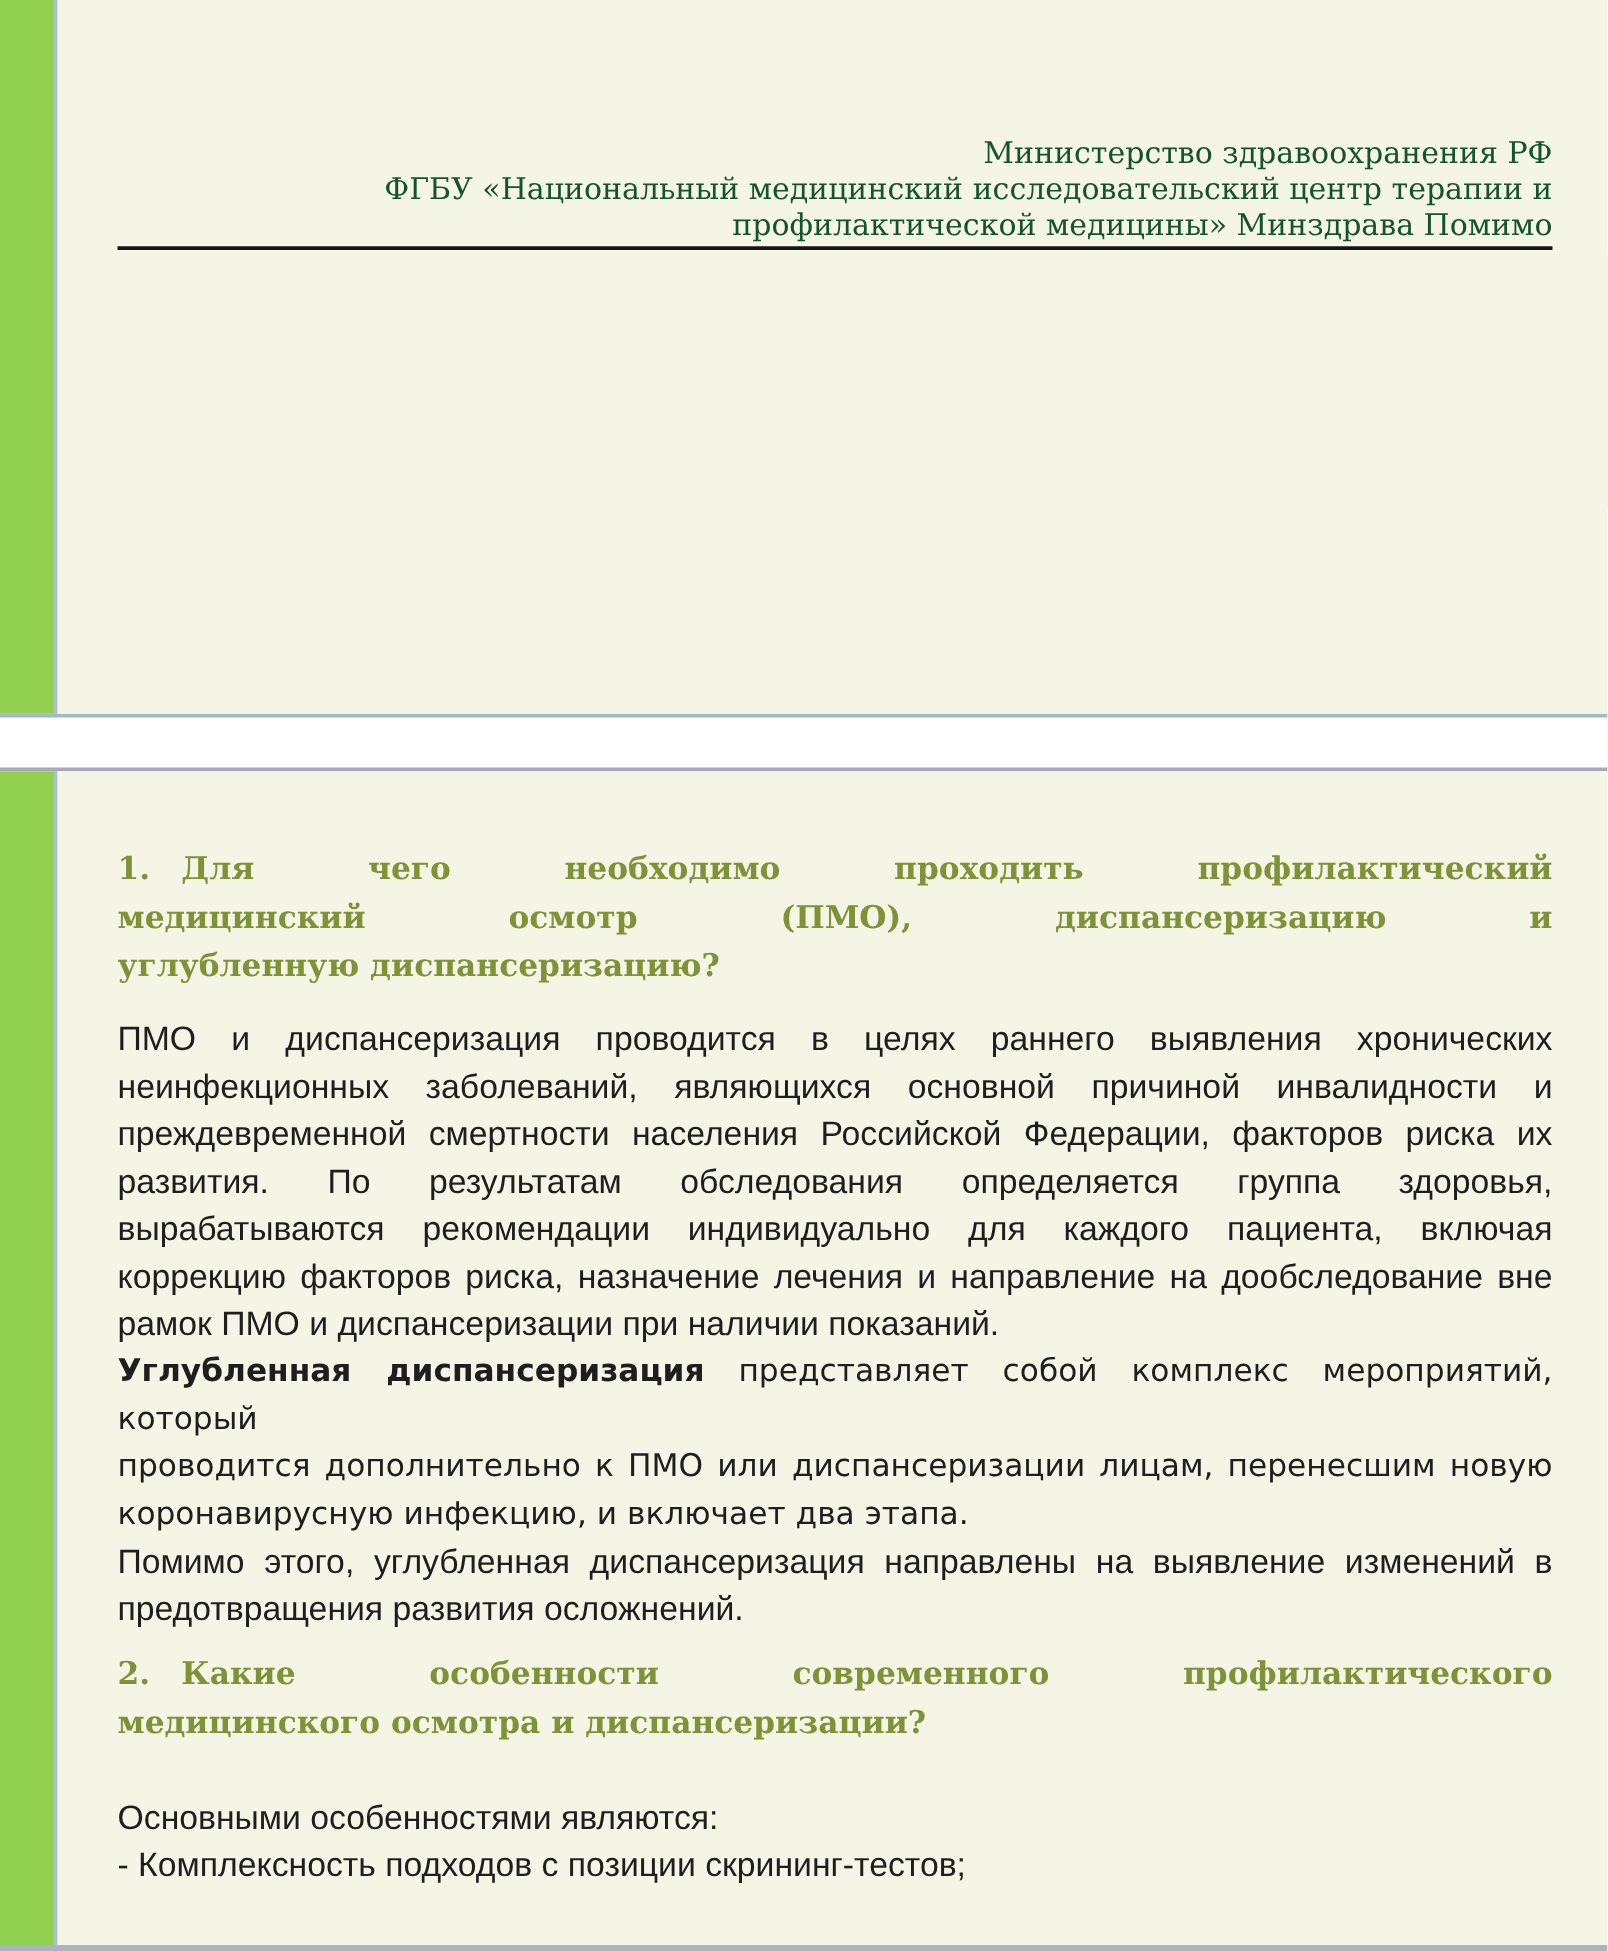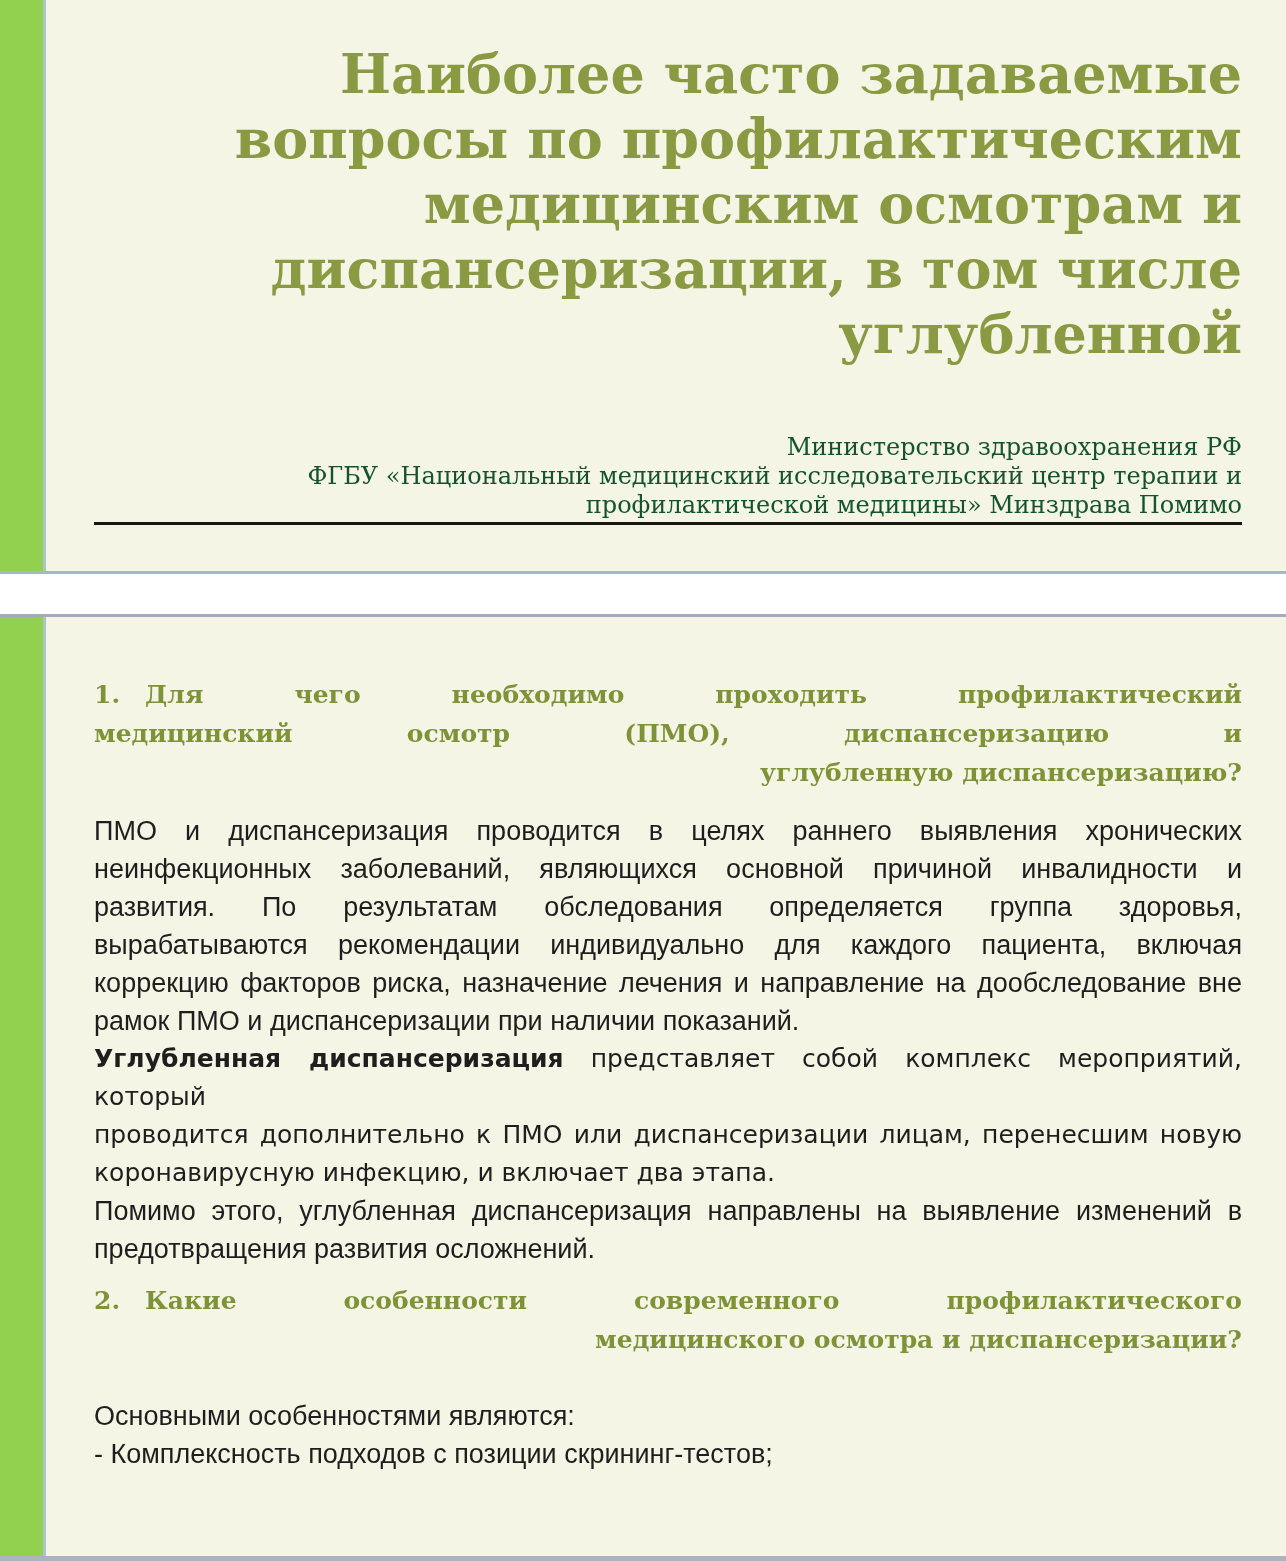--- a/index.html
+++ b/index.html
@@ -19,48 +19,41 @@
   .title{font-family:"DejaVu Serif",serif;font-weight:bold;font-size:54px;line-height:65px;
          color:#8a9a42;text-align:right;margin:0;}
   .subtitle{margin-top:66px;font-family:"DejaVu Serif",serif;font-size:24px;line-height:29px;
          color:#14532d;text-align:right;}
   .underline{height:3px;background:#161616;margin-top:2px;}
 
   .qhead{font-family:"DejaVu Serif",serif;font-weight:bold;font-size:25px;line-height:39px;
          color:#7e9238;margin:0;}
   .q2{margin-top:13px;}
   .jline{text-align:justify;text-align-last:justify;}
-  .jline.last{text-align:right;text-align-last:auto;}
+  .jline.last{text-align:left;text-align-last:auto;}
 
   .body-block{margin-top:20px;color:#1e1e1e;}
   .para{margin:0;font-size:27px;line-height:38px;}
   .bline{text-align:justify;text-align-last:justify;}
   .bline.last{text-align:left;text-align-last:auto;}
   .alt{font-family:"DejaVu Sans",sans-serif;font-size:25px;}
   .altword{font-family:"DejaVu Sans",sans-serif;font-size:25px;}
   .b{font-weight:bold;}
 
   .features{margin-top:38px;font-size:27px;line-height:38px;color:#1e1e1e;}
   .bottom-line{position:absolute;left:0;bottom:0;width:1286px;height:5px;background:#b0b3bf;}
 </style>
 </head>
 <body>
 
 <div>
 
   <section class="slide slide1">
     <div class="bar"></div>
     <div class="content s1content">
-      <h1 class="title">
-        <div>Наиболее часто задаваемые</div>
-        <div>вопросы по профилактическим</div>
-        <div>медицинским осмотрам и</div>
-        <div>диспансеризации, в том числе</div>
-        <div>углубленной</div>
-      </h1>
       <div class="subtitle">
         <div>Министерство здравоохранения РФ</div>
         <div>ФГБУ «Национальный медицинский исследовательский центр терапии и</div>
         <div>профилактической медицины» Минздрава Помимо</div>
       </div>
       <div class="underline"></div>
     </div>
   </section>
 
   <div class="gap"></div>
@@ -72,20 +65,21 @@
       <h2 class="qhead">
         <div class="jline">1. Для чего необходимо проходить профилактический</div>
         <div class="jline">медицинский осмотр (ПМО), диспансеризацию и</div>
         <div class="jline last">углубленную диспансеризацию?</div>
       </h2>
 
       <div class="body-block">
         <div class="para">
           <div class="bline">ПМО и диспансеризация проводится в целях раннего выявления хронических</div>
           <div class="bline">неинфекционных заболеваний, являющихся основной причиной инвалидности и</div>
+          <div class="bline">преждевременной смертности населения Российской Федерации, факторов риска их</div>
           <div class="bline">развития. По результатам обследования определяется группа здоровья,</div>
           <div class="bline">вырабатываются рекомендации индивидуально для каждого пациента, включая</div>
           <div class="bline">коррекцию факторов риска, назначение лечения и направление на дообследование вне</div>
           <div class="bline last">рамок ПМО и диспансеризации при наличии показаний.</div>
         </div>
 
         <div class="para alt">
           <div class="bline"><span class="b">Углубленная диспансеризация</span><span> представляет собой комплекс мероприятий, который</span></div>
           <div class="bline">проводится дополнительно к ПМО или диспансеризации лицам, перенесшим новую</div>
           <div class="bline last">коронавирусную инфекцию, и включает два этапа.</div>

